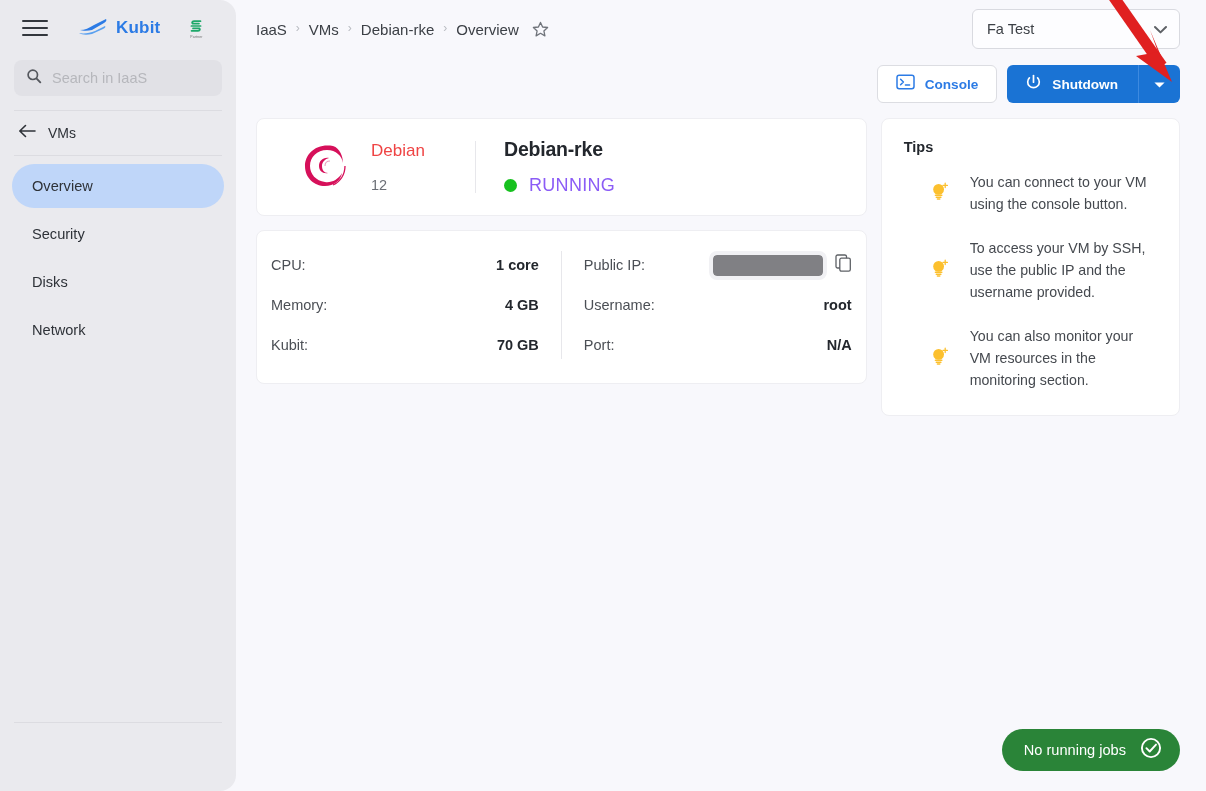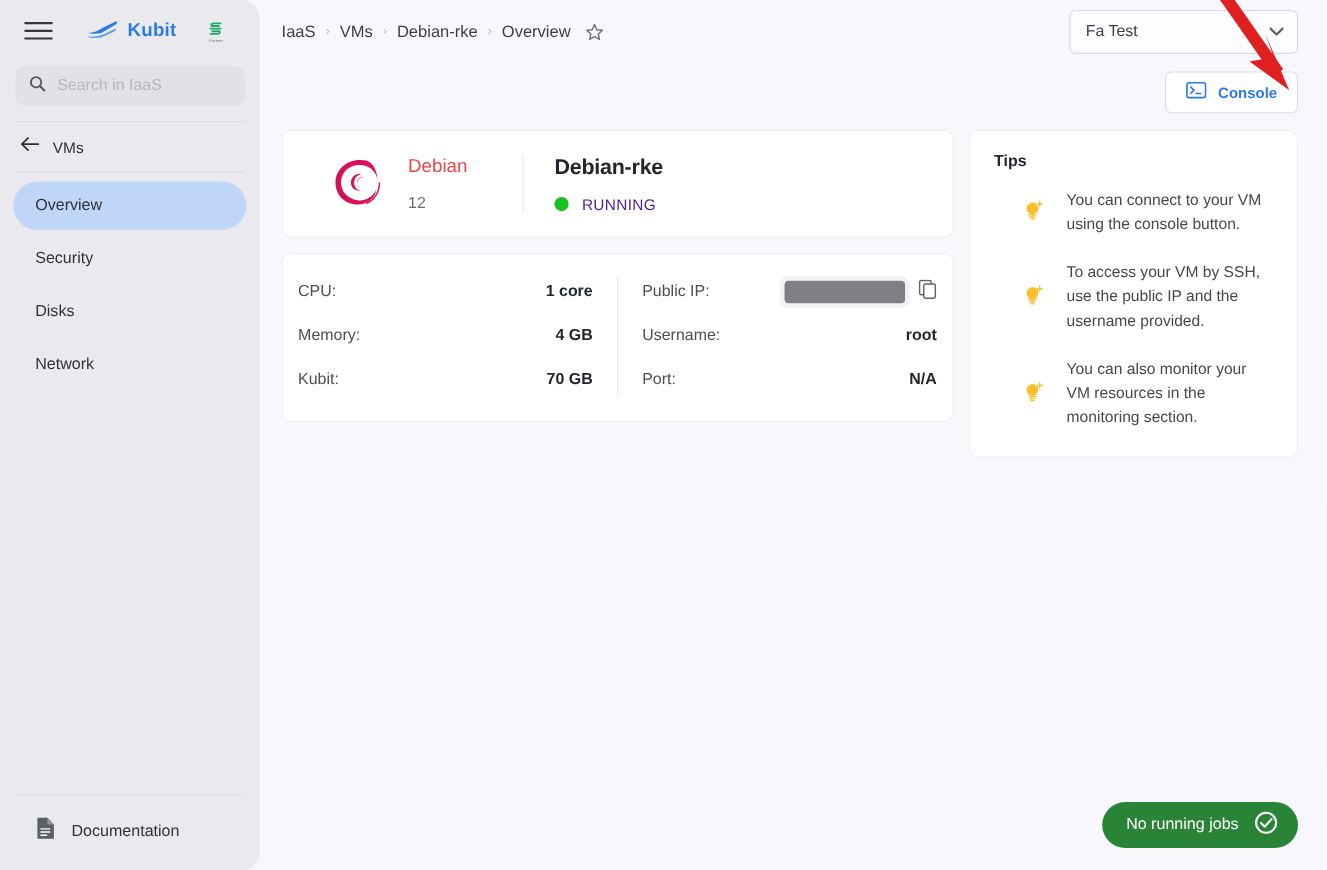--- a/index.html
+++ b/index.html
@@ -194,21 +194,21 @@
   .vm-head { height: 98px; display: flex; align-items: center; padding: 0 30px; }
   .os-logo { width: 74px; display: flex; justify-content: center; }
   .os-meta { margin-left: 10px; width: 104px; display: flex; flex-direction: column; gap: 16px; }
   .os-name { font-size: 17px; color: #ef4444; }
   .os-ver  { font-size: 14.5px; color: #6b6f76; }
   .vm-vdiv { width: 1px; align-self: stretch; background: #e7e7eb; margin: 22px 0; }
   .vm-id { margin-left: 28px; display: flex; flex-direction: column; gap: 14px; }
   .vm-title { font-size: 19.5px; font-weight: bold; color: #23272d; letter-spacing: -.2px; }
   .vm-status { display: flex; align-items: center; gap: 12px; }
   .dot { width: 13px; height: 13px; border-radius: 50%; background: #17c11f; }
-  .vm-status .lbl { font-size: 14px; color: #4c1d95; letter-spacing: .3px; }
+  .vm-status .lbl { font-size: 18px; color: #8b5cf6; letter-spacing: .3px; }
 
   
   .specs { display: flex; padding: 14px 0 18px 0; }
   .spec-col { flex: 1; display: flex; flex-direction: column; }
   .spec-col.left { padding: 0 22px 0 14px; }
   .spec-col.right { padding: 0 14px 0 22px; }
   .spec-vdiv { width: 1px; background: #e7e7eb; margin: 6px 0; }
   .spec-row {
     height: 40px;
     display: flex; align-items: center; justify-content: space-between;
@@ -320,30 +320,20 @@
       </div>
       <div class="nav-item">
         <span>Disks</span>
       </div>
       <div class="nav-item">
         <span>Network</span>
       </div>
     </div>
 
     <div class="doc-divider"></div>
-    <div class="doc-row">
-      <span>
-        <svg width="19" height="22" viewBox="0 0 19 22">
-          <path d="M2 1.5 H11 L17 7.5 V20.5 H2 Z" fill="#5b5f66"></path>
-          <path d="M11 1.5 V7.5 H17" fill="#8e9197"></path>
-          <path d="M5.2 11.5 H13.2 M5.2 14.4 H13.2 M5.2 17.3 H10.4" stroke="#ffffff" stroke-width="1.3" stroke-linecap="round"></path>
-        </svg>
-      </span>
-      <span class="lbl">Documentation</span>
-    </div>
   </div>
 
   <div id="main">
 
     <div class="topbar">
       <div class="crumbs">
         <span class="crumb">IaaS</span>
         <span class="sep">›</span>
         <span class="crumb">VMs</span>
         <span class="sep">›</span>
@@ -371,20 +361,38 @@
       <div class="btn-console">
         <span>
           <svg width="19" height="16" viewBox="0 0 19 16">
             <rect x="1" y="1.2" width="17" height="13.6" rx="2.2" fill="none" stroke="#2c7be5" stroke-width="1.5"></rect>
             <path d="M4.6 5.2 L7.4 8 L4.6 10.8 M9.4 11 H13.6" stroke="#2c7be5" stroke-width="1.5" fill="none" stroke-linecap="round" stroke-linejoin="round"></path>
           </svg>
         </span>
         <span class="lbl">Console</span>
       </div>
 
+      <div class="btn-shutdown-group">
+        <div class="btn-shutdown">
+          <span>
+            <svg width="17" height="17" viewBox="0 0 17 17">
+              <path d="M8.5 1.6 V8.2" stroke="#ffffff" stroke-width="1.7" stroke-linecap="round"></path>
+              <path d="M4.4 3.8 A5.8 5.8 0 1 0 12.6 3.8" fill="none" stroke="#ffffff" stroke-width="1.7" stroke-linecap="round"></path>
+            </svg>
+          </span>
+          <span class="lbl">Shutdown</span>
+        </div>
+        <div class="btn-shutdown-caret">
+          <span>
+            <svg width="13" height="8" viewBox="0 0 13 8">
+                <path d="M1.4 1.6 L6.5 6.6 L11.6 1.6 Z" fill="#ffffff"></path>
+              </svg>
+          </span>
+        </div>
+      </div>
     </div>
 
     <div class="content">
 
       <div class="col-left">
 
         <div class="card vm-head">
           <div class="os-logo">
             <svg width="62" height="66" viewBox="0 0 62 66">
               <path d="M40 12 C23 9 12 20 12 32 C12 44 21 52 32 52 C41 52 48 46 49 39 C45 46 38 49 32 48 C23 47 17 40 17 32 C17 23 24 16 34 16 C43 16 49 22 50 29 C50 23 47 14 40 12 Z" fill="#d6105a"></path>

